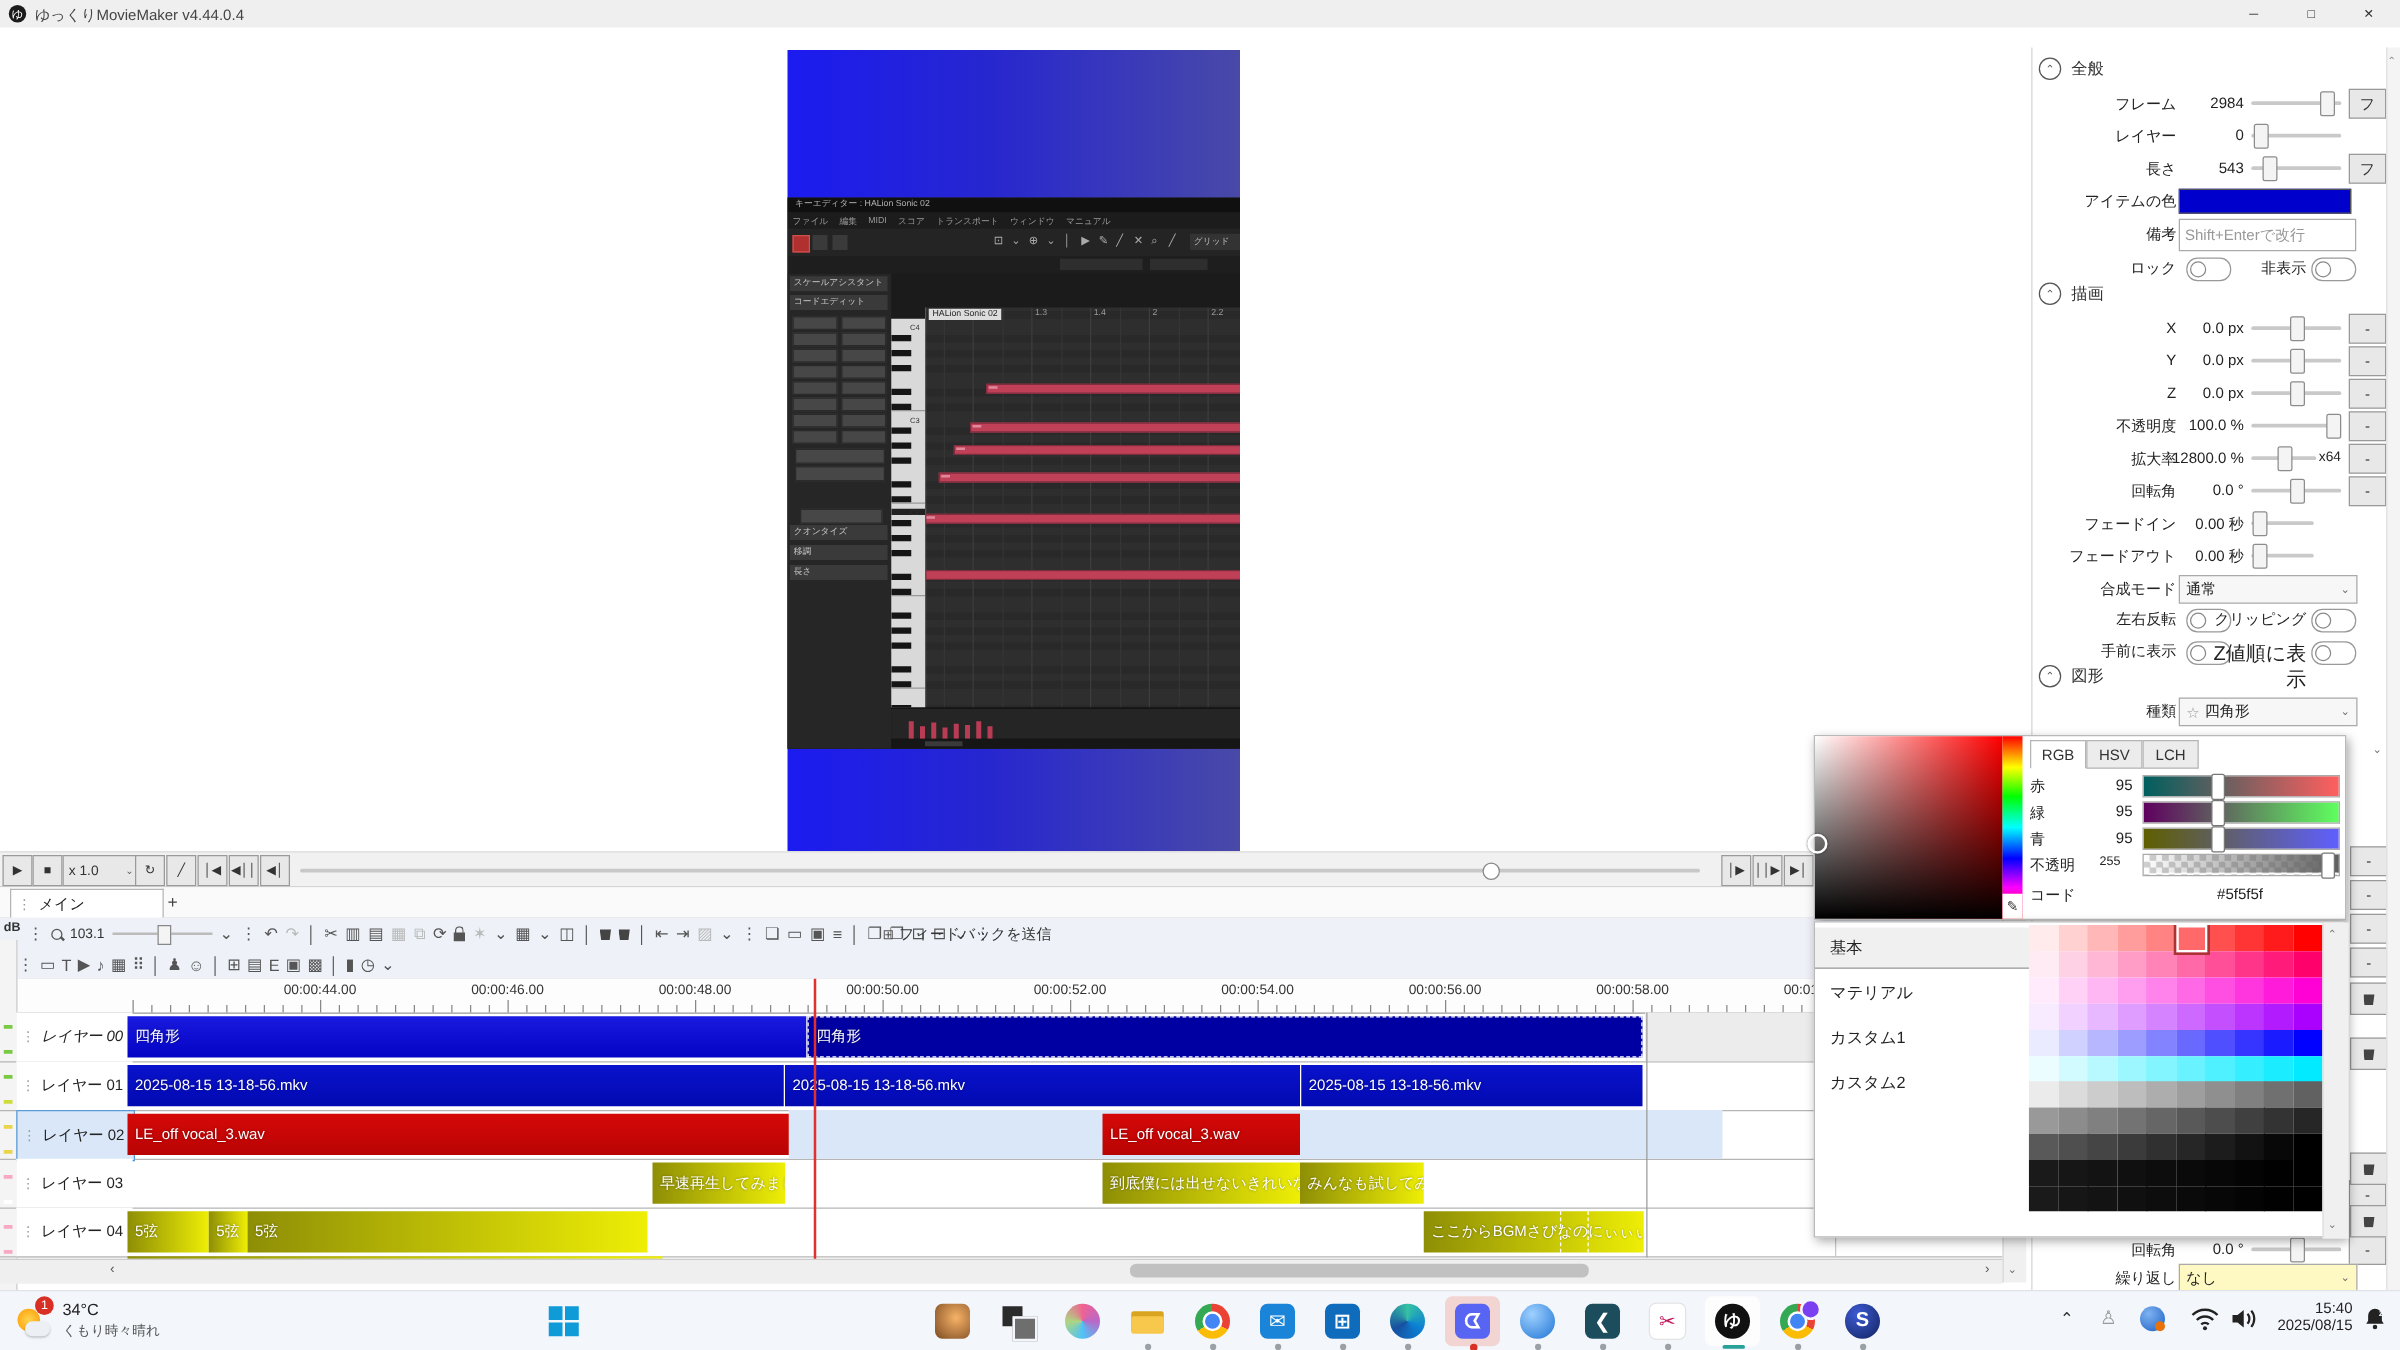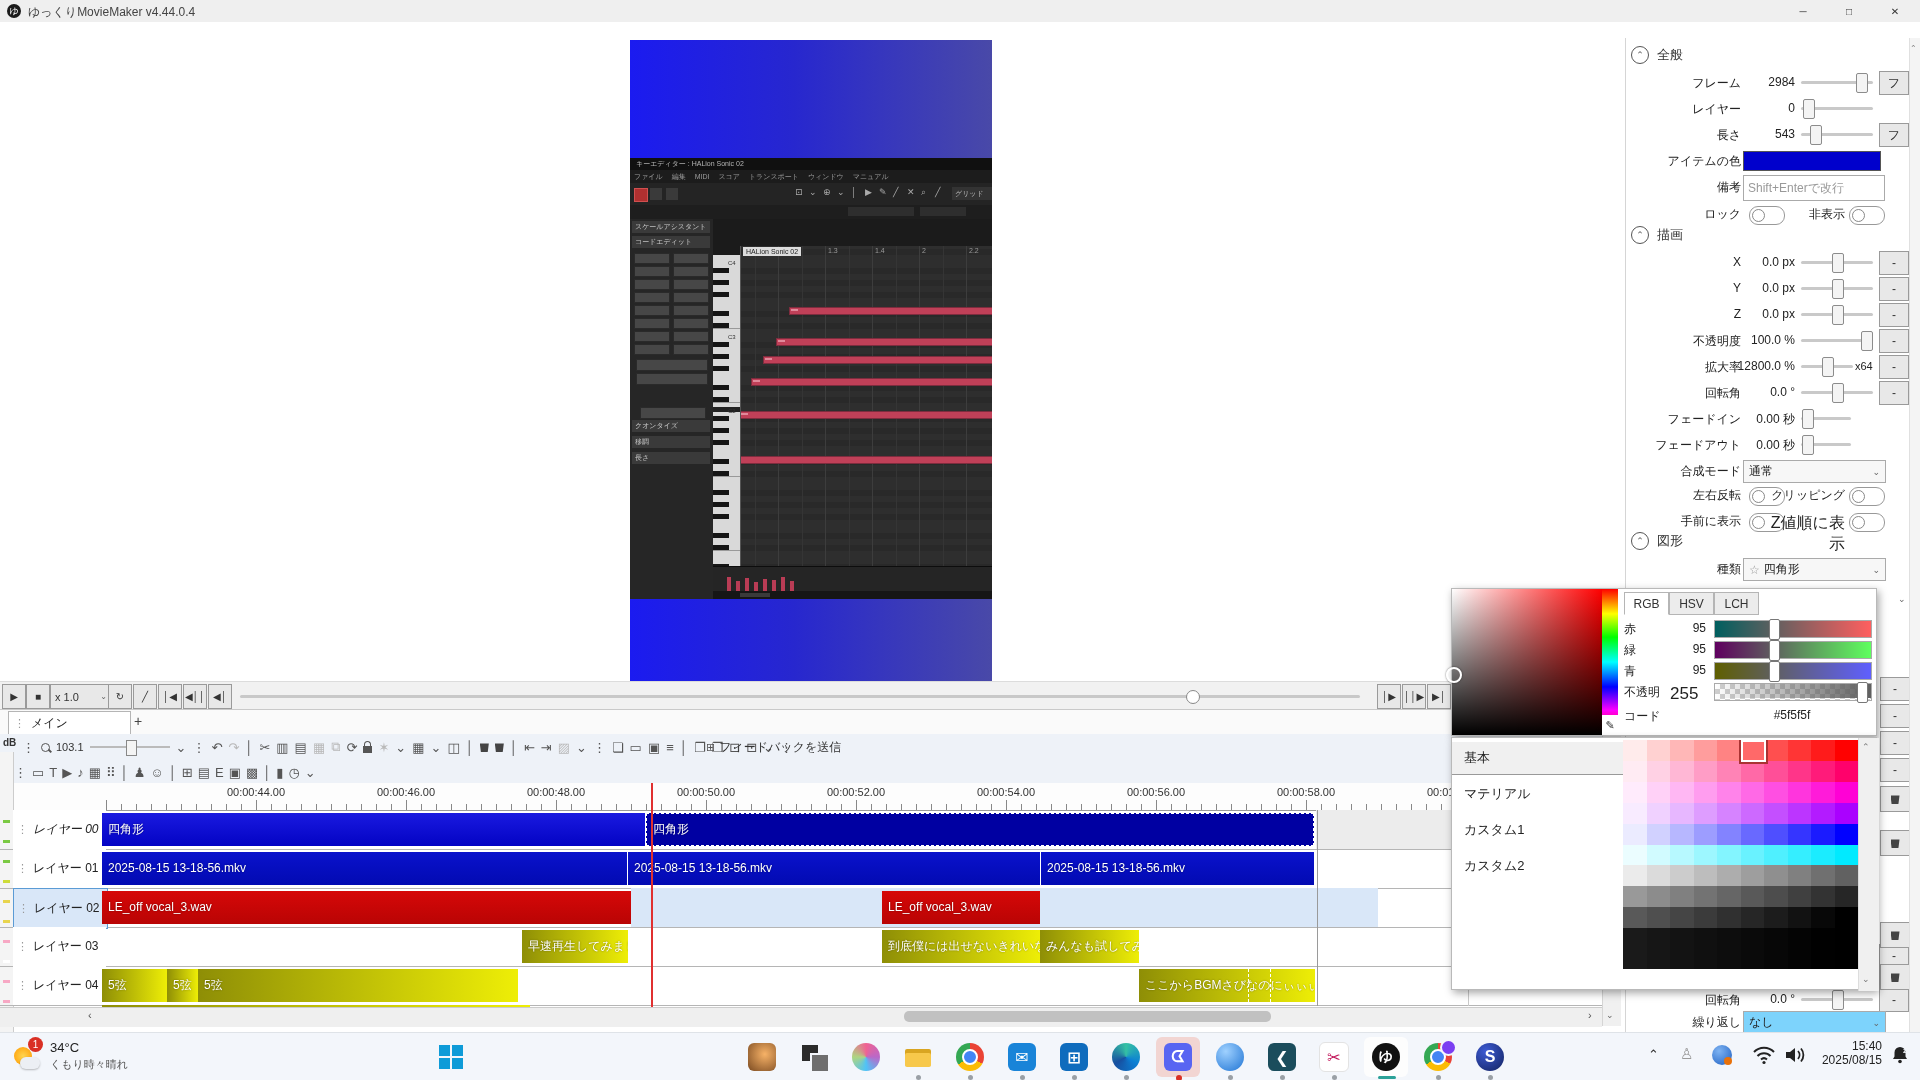--- a/index.html
+++ b/index.html
@@ -618,21 +618,21 @@
       </div>
       <div class="btn-sq" style="left: 253px; top: 928px; width: 28px; height: 22px; position: absolute;">-</div>
       <div style="left: 3px; top: 954px; width: 112px; text-align: right; font-size: 12px; white-space: nowrap; position: absolute;">回転角</div>
       <div style="left: 87px; top: 954px; width: 82px; text-align: right; font-size: 12px; position: absolute;">0.0 °</div>
       <div style="left: 175px; top: 952px; width: 72px; height: 18px; position: absolute;">
         <div class="slider-track" style="position: absolute;"></div>
         <div class="slider-thumb" style="left: 31px; position: absolute;"></div>
       </div>
       <div class="btn-sq" style="left: 253px; top: 950px; width: 28px; height: 22px; position: absolute;">-</div>
       <div style="left: 3px; top: 976px; width: 112px; text-align: right; font-size: 12px; white-space: nowrap; position: absolute;">繰り返し</div>
-      <div style="left: 117px; top: 973px; width: 136px; height: 21px; background: #7dd3fc; border: 1px solid rgb(170, 170, 170); display: flex; align-items: center; gap: 4px; padding-left: 5px; font-size: 12px; position: absolute;">
+      <div style="left: 117px; top: 973px; width: 136px; height: 21px; background: #fef9c3; border: 1px solid rgb(170, 170, 170); display: flex; align-items: center; gap: 4px; padding-left: 5px; font-size: 12px; position: absolute;">
         <div style="position: static;">なし</div>
         <div style="position: static; margin-left: auto; margin-right: 5px; font-size: 9px; color: rgb(102, 102, 102);">⌄</div>
       </div>
       <div class="btn-sq" style="left: 254px; top: 639px; width: 28px; height: 22px; position: absolute;">-</div>
       <div class="btn-sq" style="left: 254px; top: 666px; width: 28px; height: 22px; position: absolute;">-</div>
       <div class="btn-sq" style="left: 254px; top: 693px; width: 28px; height: 22px; position: absolute;">-</div>
       <div class="btn-sq" style="left: 254px; top: 720px; width: 28px; height: 22px; position: absolute;">-</div>
       <div class="btn-sq" style="left: 254px; top: 748px; width: 28px; height: 24px; position: absolute;">
         <span class="icon-trash"></span>
       </div>
@@ -668,21 +668,21 @@
       <div style="left: 218px; top: 53px; width: 36px; text-align: right; font-size: 12px; position: absolute;">95</div>
       <div class="psl" style="left: 262px; top: 52px; width: 156px; height: 16px; position: absolute; background: linear-gradient(to right, rgb(95, 0, 95), rgb(95, 255, 95));">
         <div class="psl-th" style="left: 54px; position: absolute;"></div>
       </div>
       <div style="left: 172px; top: 74px; font-size: 12px; position: absolute;">青</div>
       <div style="left: 218px; top: 74px; width: 36px; text-align: right; font-size: 12px; position: absolute;">95</div>
       <div class="psl" style="left: 262px; top: 73px; width: 156px; height: 16px; position: absolute; background: linear-gradient(to right, rgb(95, 95, 0), rgb(95, 95, 255));">
         <div class="psl-th" style="left: 54px; position: absolute;"></div>
       </div>
       <div style="left: 172px; top: 95px; font-size: 12px; position: absolute;">不透明</div>
-      <div style="left: 218px; top: 95px; width: 36px; text-align: left; font-size: 17px; position: absolute;">255</div>
+      <div style="left: 218px; top: 95px; width: 36px; text-align: center; font-size: 10px; position: absolute;">255</div>
       <div class="psl" style="left: 262px; top: 94px; width: 156px; height: 16px; position: absolute; background: repeating-conic-gradient(rgb(207, 207, 207) 0%, rgb(207, 207, 207) 25%, rgb(255, 255, 255) 0%, rgb(255, 255, 255) 50%) 0px 0px / 10px 10px;">
         <div style="left: 0px; top: 0px; width: 156px; height: 14px; background: linear-gradient(to right, rgba(95, 95, 95, 0), rgb(95, 95, 95)); position: absolute;"></div>
         <div class="psl-th" style="left: 142px; position: absolute;"></div>
       </div>
       <div style="left: 172px; top: 119px; font-size: 12px; position: absolute;">コード</div>
       <div style="left: 270px; top: 119px; width: 140px; text-align: center; font-size: 12px; position: absolute;">#5f5f5f</div>
     </div>
   <div id="palette" class="abs pop" style="left:1451px;top:737px;width:426px;height:253px;">
       <div style="left: 0px; top: 4px; width: 168px; height: 32px; background: rgb(240, 240, 240); border-bottom: 1px solid rgb(153, 153, 153); font-size: 13px; display: flex; align-items: center; padding-left: 12px; color: rgb(34, 34, 34); position: absolute;">基本</div>
       <div style="left: 0px; top: 40px; width: 168px; height: 32px; background: rgb(255, 255, 255); border-bottom: none; font-size: 13px; display: flex; align-items: center; padding-left: 12px; color: rgb(34, 34, 34); position: absolute;">マテリアル</div>

